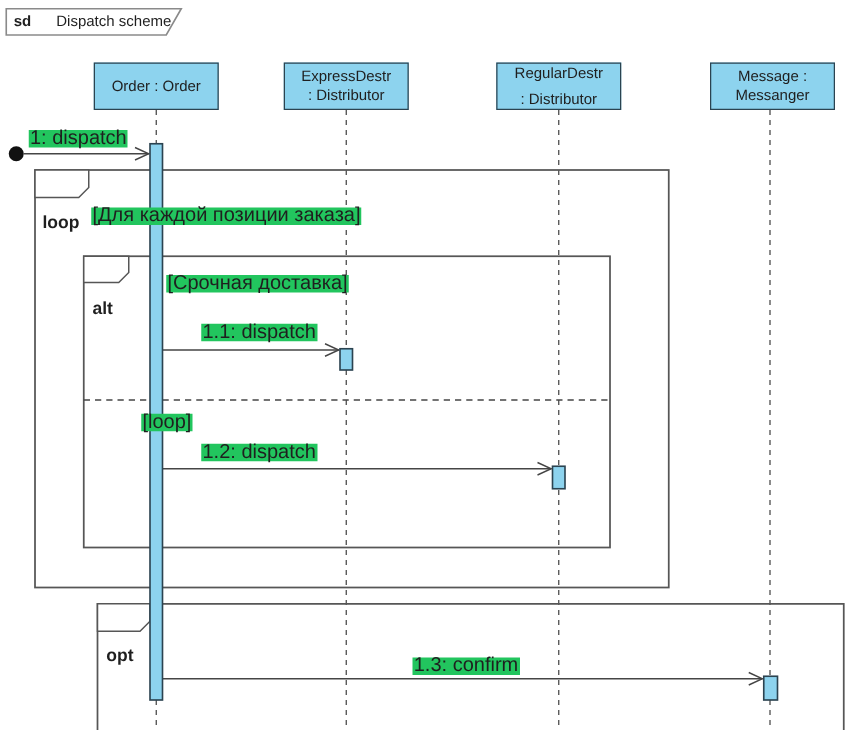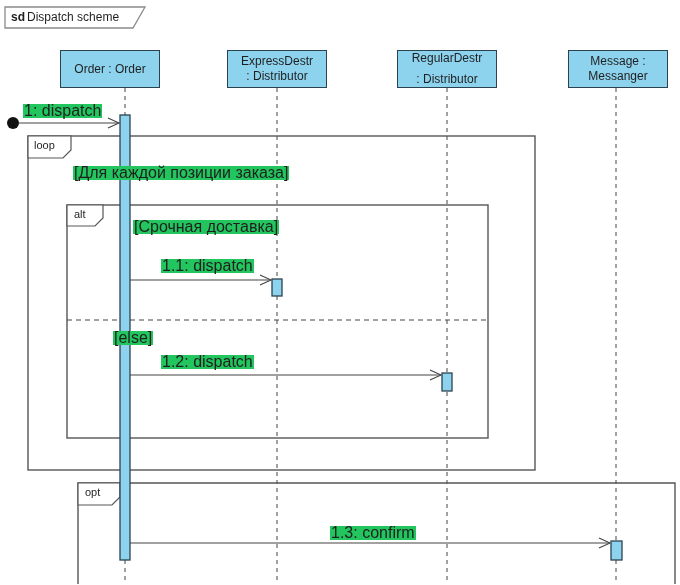--- a/index.html
+++ b/index.html
@@ -14,24 +14,24 @@
   .divider{stroke:var(--line-color,#454545);stroke-width:1.1;stroke-dasharray:5 4;fill:none;}
   .pent{fill:#ffffff;stroke:var(--frame-border,#565656);stroke-width:1.2;}
   .tab{fill:#ffffff;stroke:var(--tab-border,#8a8a8a);stroke-width:1.3;}
   .msg{stroke:var(--line-color,#454545);stroke-width:1.1;fill:none;}
   .act{fill:var(--shape-fill,#8dd3ee);stroke:var(--shape-border,#2b4350);stroke-width:1.3;}
   .found{fill:#111111;stroke:none;}
   .lbl{
     position:absolute;font-size:16px;line-height:14px;white-space:nowrap;
     background:#22c55e;padding:0 1px;
   }
-  .op{position:absolute;font-size:11px;line-height:13px;font-weight:normal;white-space:nowrap;background:transparent;}
+  .op{position:absolute;font-size:14px;line-height:13px;font-weight:bold;white-space:nowrap;background:transparent;margin-top:32px;}
   .title{position:absolute;left:11px;top:10px;font-size:12px;line-height:14px;white-space:nowrap;}
   .title .kw{font-weight:bold;}
-  .title .nm{padding-left:2px;}
+  .title .nm{padding-left:20px;}
   .head{
     position:absolute;top:50px;width:100px;height:38px;box-sizing:border-box;
     background:var(--shape-fill,#8dd3ee);border:1.6px solid var(--shape-border,#2b4350);
     display:flex;flex-direction:column;align-items:center;justify-content:center;
     font-size:12px;line-height:15px;text-align:center;
   }
 </style>
 </head>
 <body>
 
@@ -71,21 +71,21 @@
     <rect class="act" x="120" y="115" width="10" height="445"></rect>
     <rect class="act" x="272" y="279" width="10" height="17"></rect>
     <rect class="act" x="442" y="373" width="10" height="18"></rect>
     <rect class="act" x="611" y="541" width="11" height="19"></rect>
   </svg>
 
   <div class="title">
     <span class="kw">sd</span><span class="nm">Dispatch scheme</span>
   </div>
 
-  <div class="head" style="left:60px;">
+  <div class="head" style="left:75px;">
     <div>Order : Order</div>
     <div></div>
   </div>
   <div class="head" style="left:227px;">
     <div>ExpressDestr</div>
     <div>: Distributor</div>
   </div>
   <div class="head" style="left:397px;justify-content:space-between;">
     <div>RegularDestr</div>
     <div>: Distributor</div>
@@ -94,20 +94,20 @@
     <div>Message :</div>
     <div>Messanger</div>
   </div>
 
   <div class="op" style="left:34px;top:139px;">loop</div>
   <div class="op" style="left:74px;top:208px;">alt</div>
   <div class="op" style="left:85px;top:486px;">opt</div>
 
   <div class="lbl" style="left:73px;top:166px;">[Для каждой позиции заказа]</div>
   <div class="lbl" style="left:115px;top:220px;margin-left:18px;">[Срочная доставка]</div>
-  <div class="lbl" style="left:113px;top:331px;">[else]</div>
+  <div class="lbl" style="left:113px;top:331px;">[loop]</div>
 
   <div class="lbl" style="left:23px;top:104px;">1: dispatch</div>
   <div class="lbl" style="left:161px;top:259px;">1.1: dispatch</div>
   <div class="lbl" style="left:161px;top:355px;">1.2: dispatch</div>
   <div class="lbl" style="left:330px;top:526px;">1.3: confirm</div>
 
 </div>
 
 </body></html>

